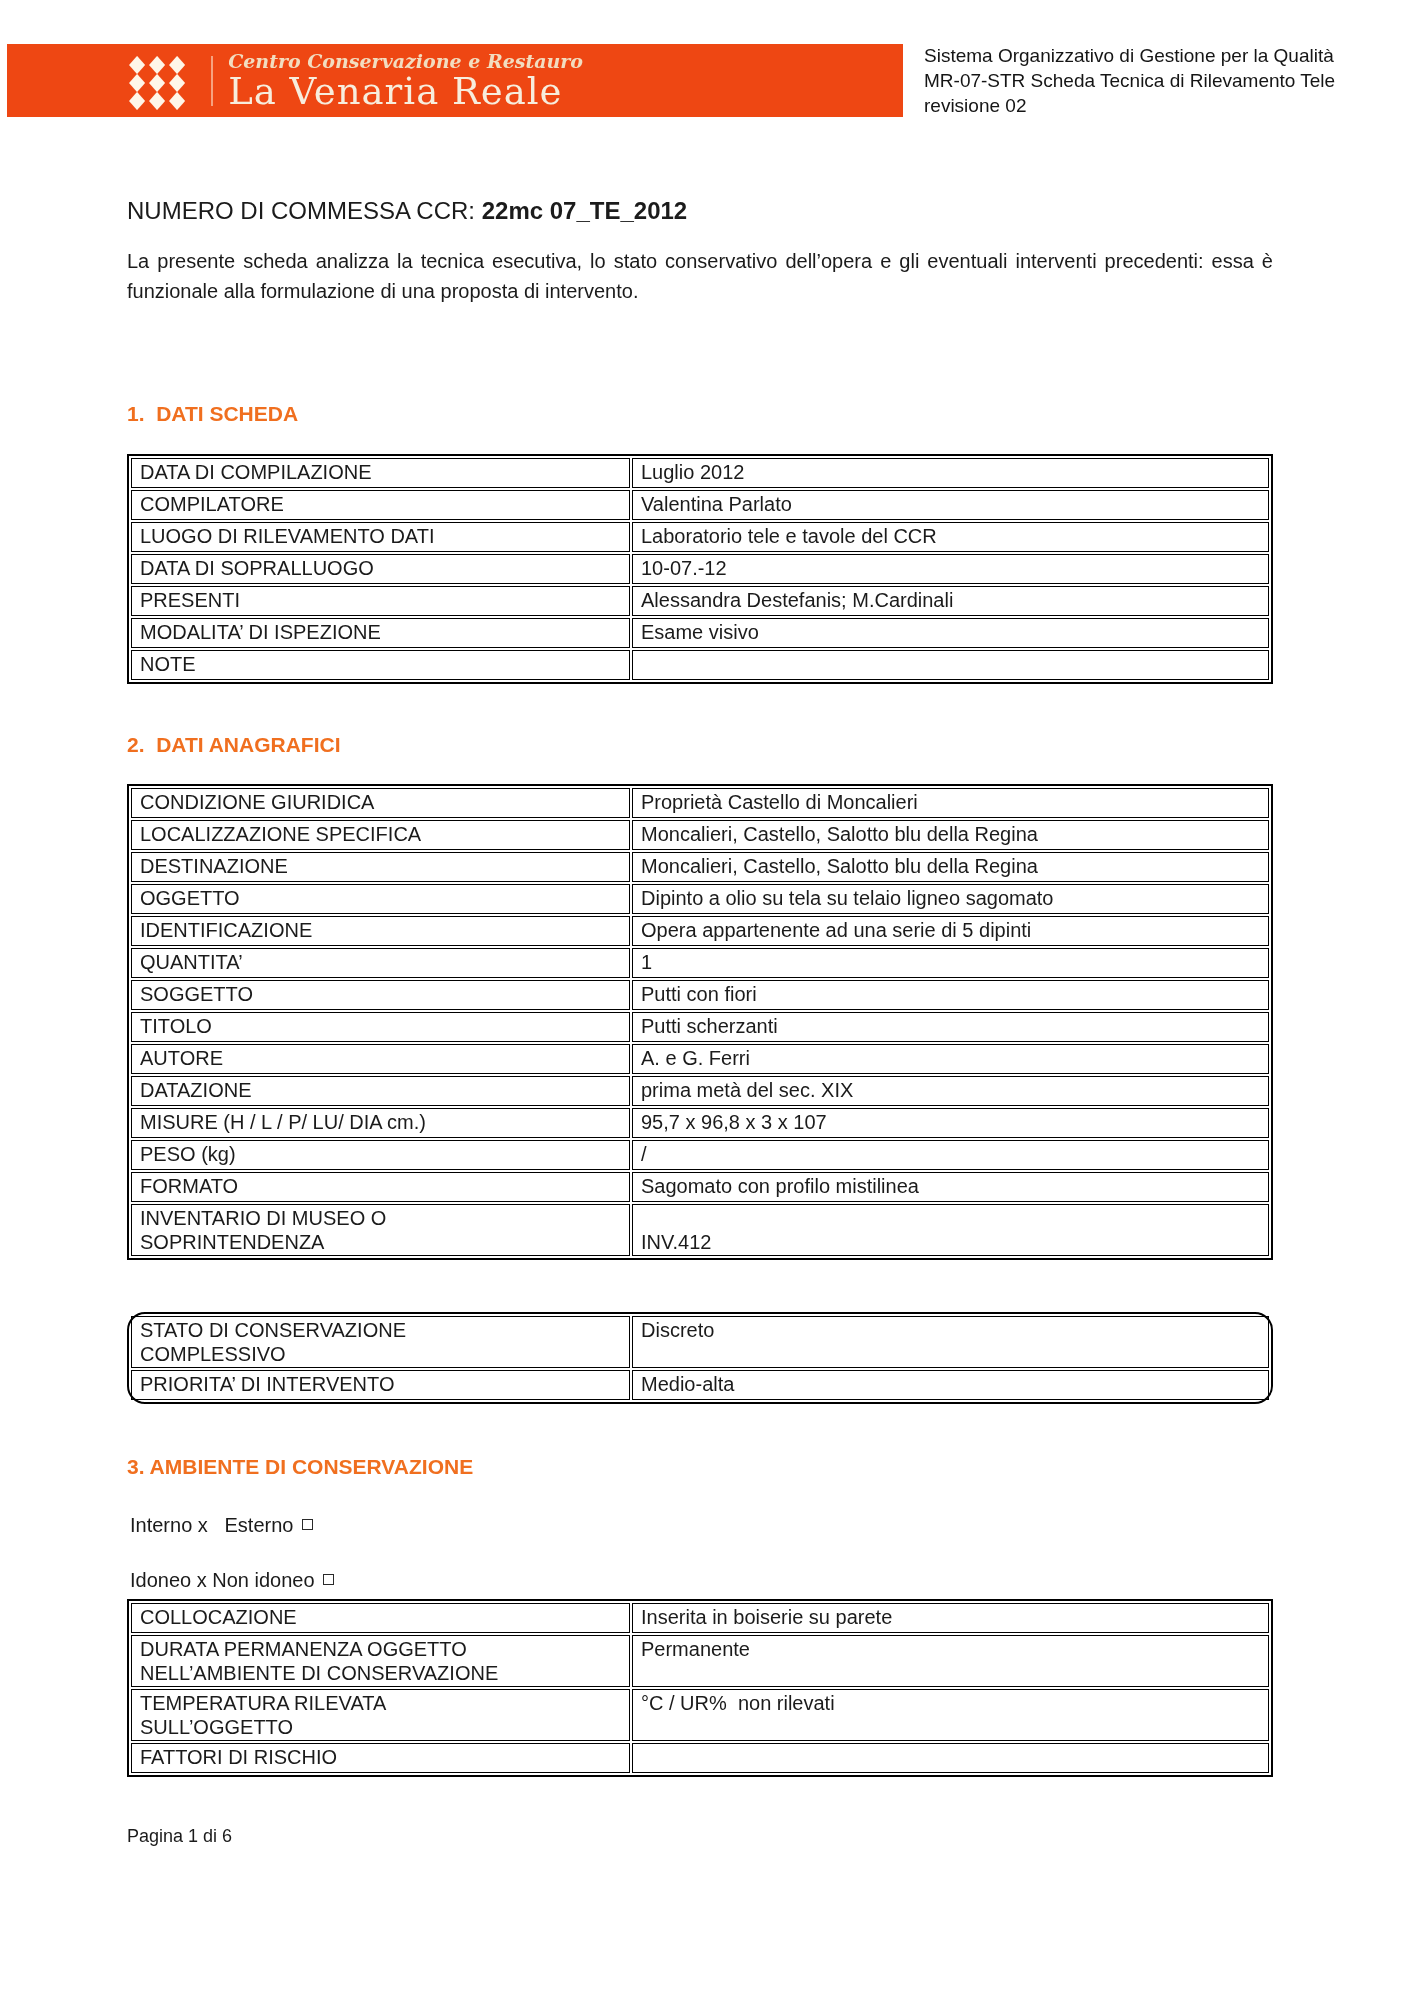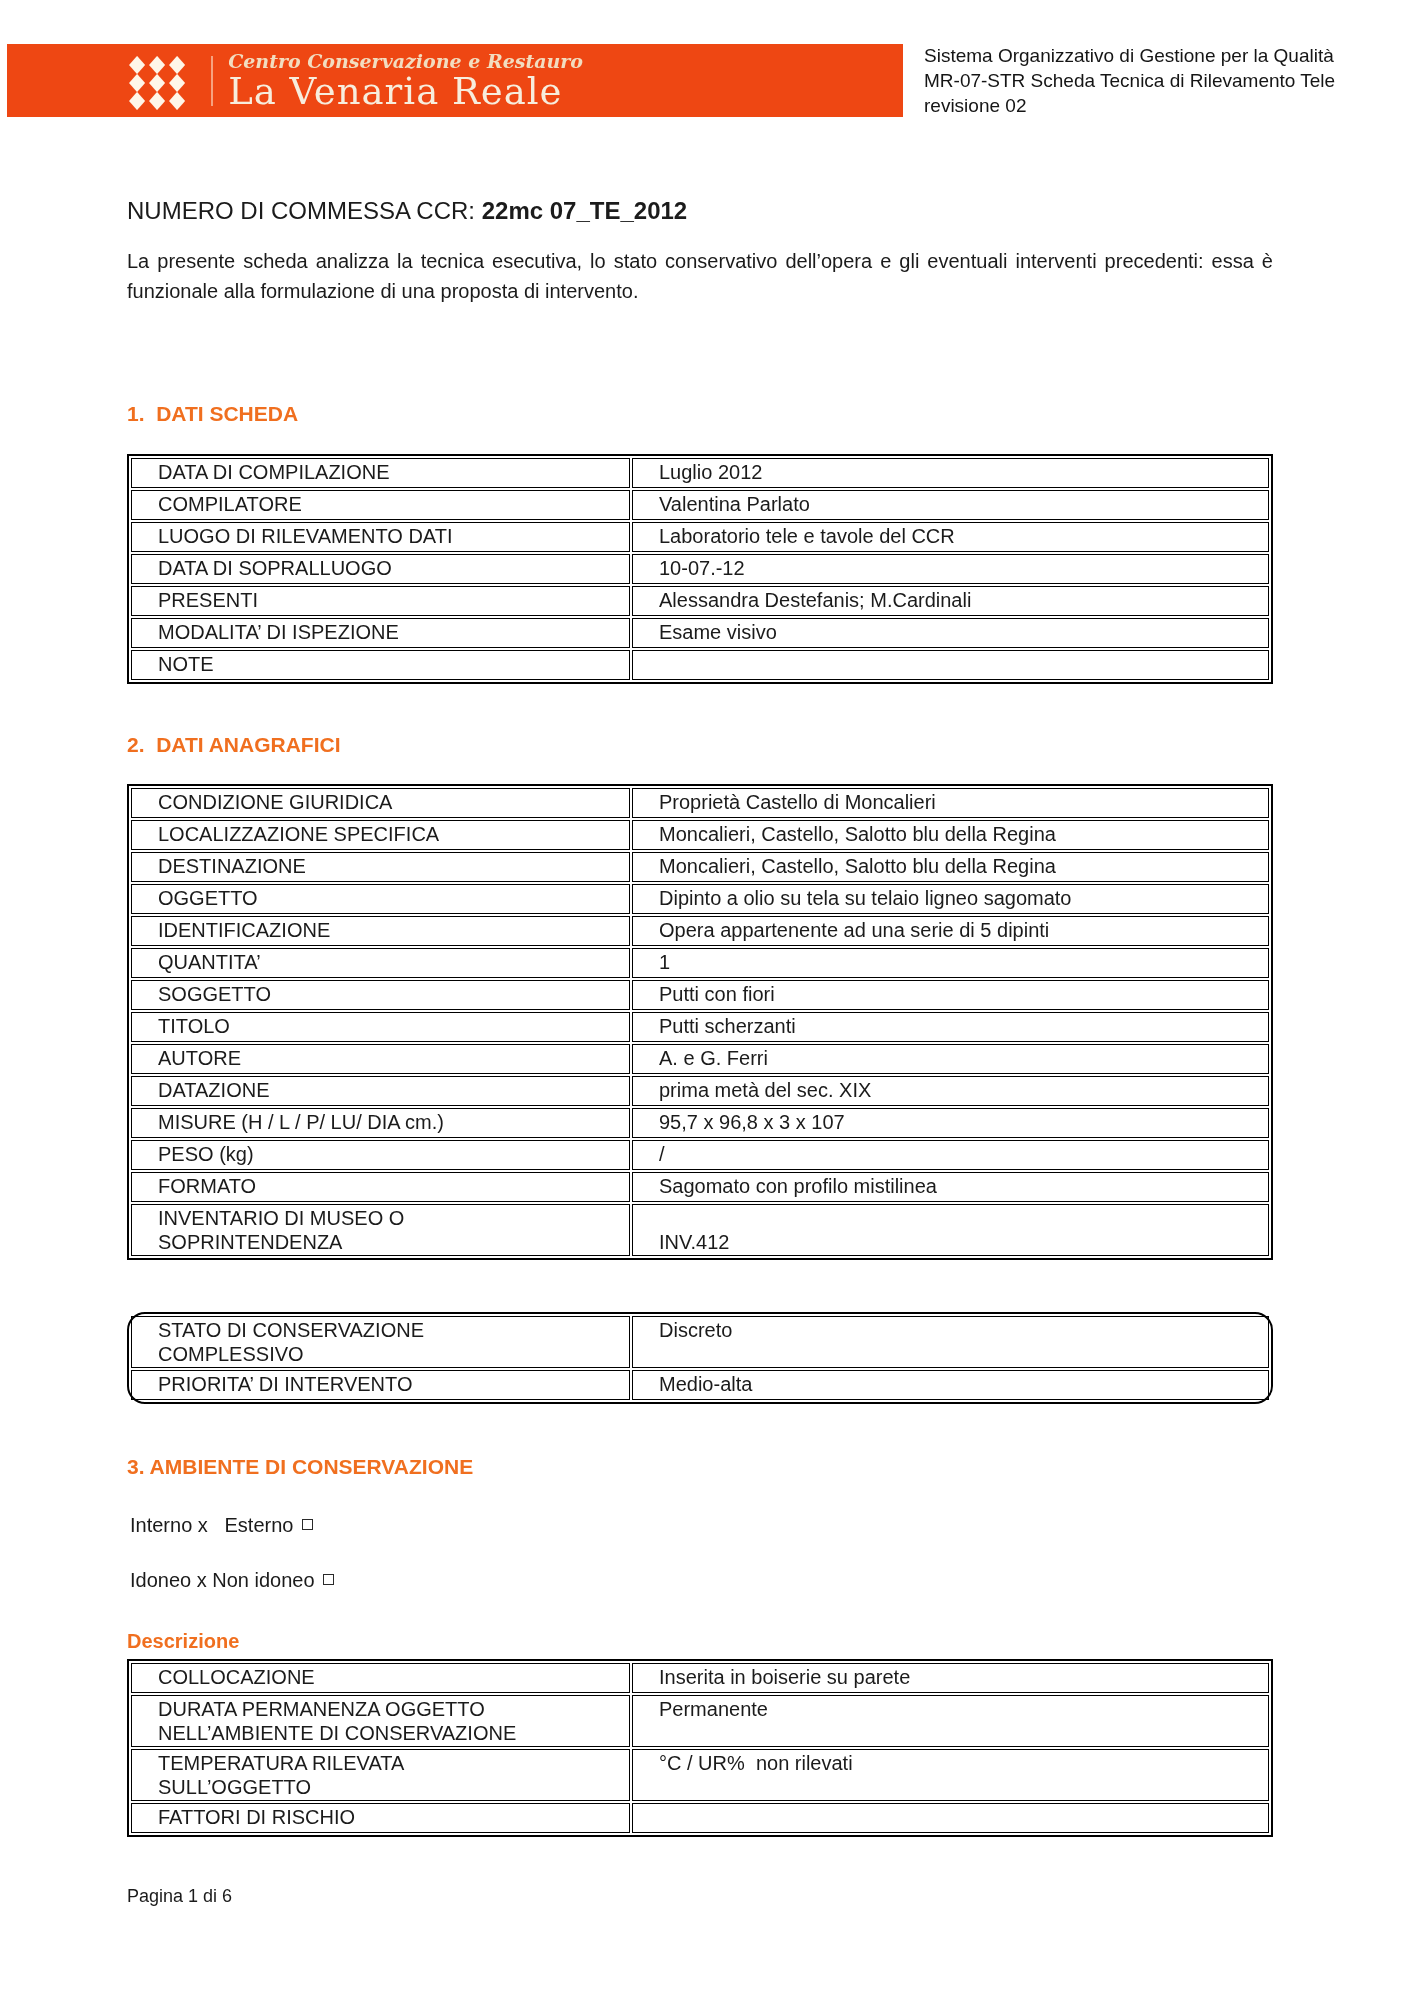--- a/index.html
+++ b/index.html
@@ -109,21 +109,21 @@
     width:1146px;
     margin-left:127px;
     table-layout:fixed;
   }
   table.form.m1{margin-top:27px;}
   table.form.m2{margin-top:26px;}
   table.form.m3{margin-top:52px;border-radius:18px;}
   table.form.m4{margin-top:6px;}
   table.form td{
     border:1px solid #000;
-    padding:1px 26px;
+    padding:1px 8px;
     font-size:20px;
     line-height:24px;
     height:26px;
     vertical-align:top;
     white-space:pre-wrap;
     overflow:hidden;
   }
   table.form td.vbottom{vertical-align:bottom;}
   
   .checkline{
@@ -300,21 +300,20 @@
         </tr>
       </tbody>
   </table>
 
   <div class="sec-title t3">3. AMBIENTE DI CONSERVAZIONE</div>
 
   <div class="checkline c1"><span>Interno x   Esterno </span><span class="checkbox"></span></div>
 
   <div class="checkline c2"><span>Idoneo x Non idoneo </span><span class="checkbox"></span></div>
 
-  <div class="sub-title">Descrizione</div>
   <table class="form m4">
     <colgroup>
         <col style="width:499px">
         <col>
       </colgroup>
     <tbody>
         <tr>
           <td>COLLOCAZIONE</td>
           <td>Inserita in boiserie su parete</td>
         </tr>

